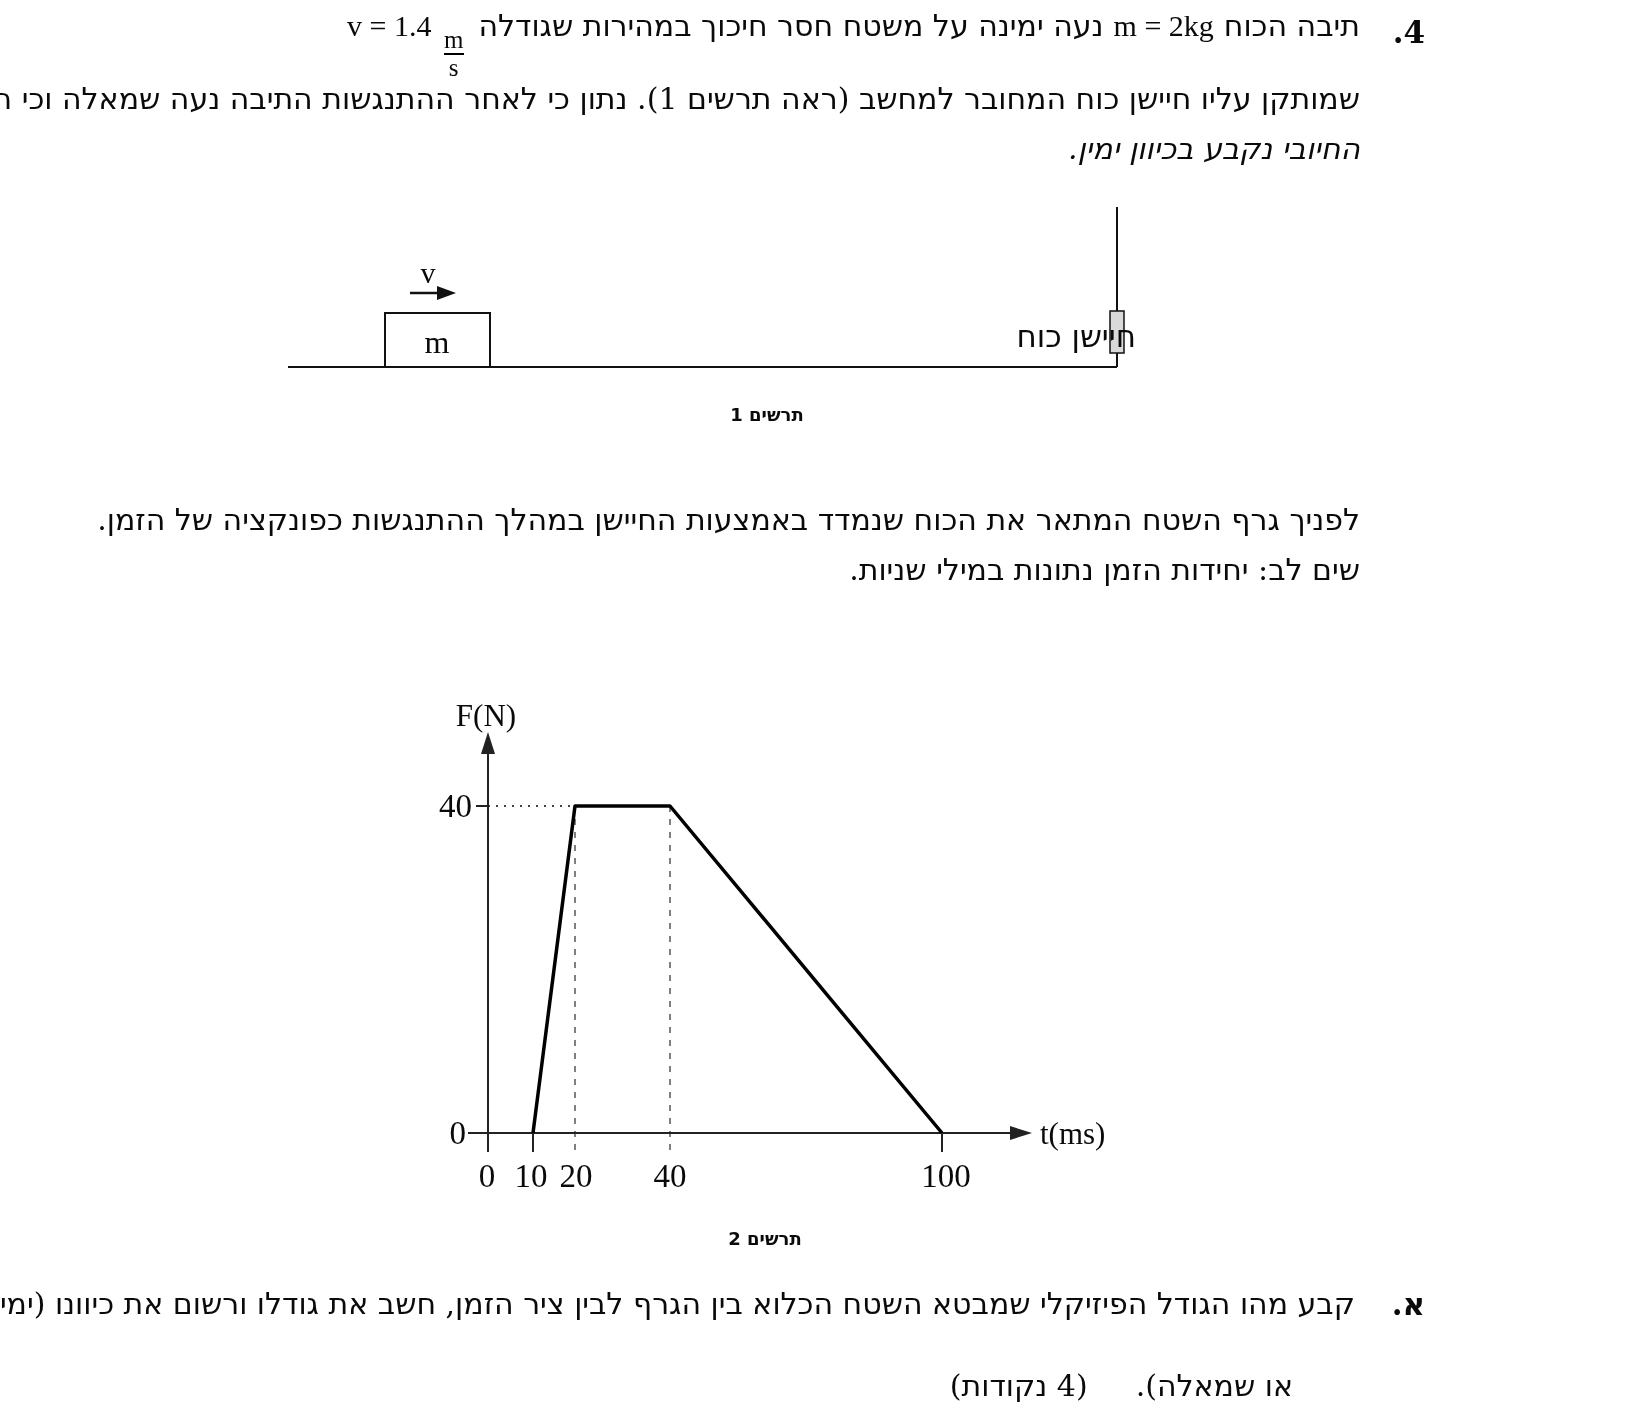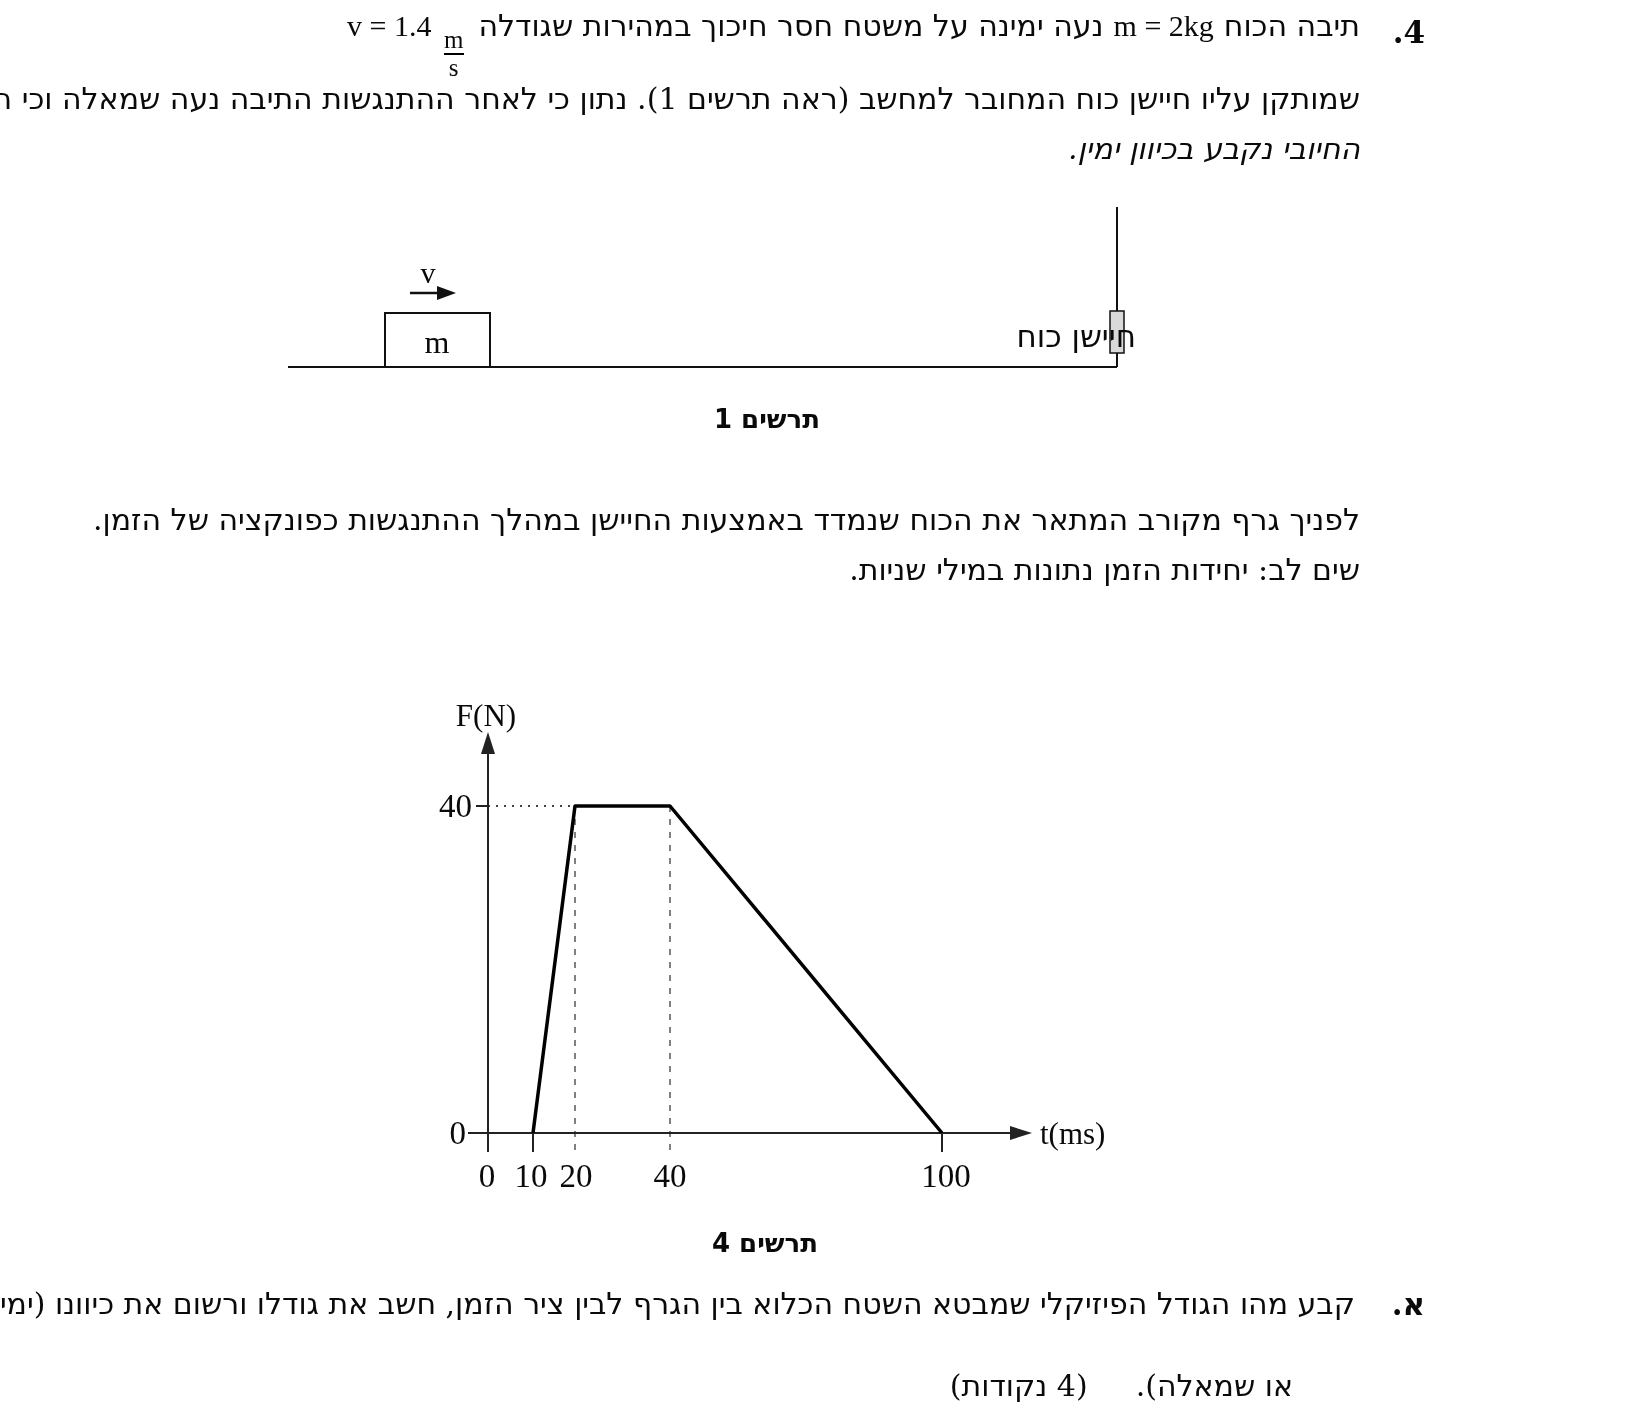--- a/index.html
+++ b/index.html
@@ -8,21 +8,21 @@
     font-family:"DejaVu Serif","DejaVu Sans",serif;color:#0a0a0a;
   }
   .heb{direction:rtl;unicode-bidi:plaintext;white-space:nowrap;font-size:30px;line-height:36px;}
   .abs{position:absolute;}
   .qnum{font-weight:bold;font-size:31px;direction:rtl;white-space:nowrap;}
   .math{direction:ltr;unicode-bidi:isolate;font-family:"Liberation Serif","DejaVu Serif",serif;font-size:30px;margin:0 10px;}
   .frac{display:inline-flex;flex-direction:column;align-items:center;vertical-align:-12px;
         font-size:25px;line-height:1.05;font-family:"Liberation Serif","DejaVu Serif",serif;}
   .frac .den{border-top:2px solid #000;padding:0 5px;}
   .frac .num{padding:0 5px;}
-  .caption{font-family:"DejaVu Sans","Liberation Sans",sans-serif;font-weight:bold;font-size:26px;
+  .caption{font-family:"DejaVu Sans","Liberation Sans",sans-serif;font-weight:bold;font-size:18px;
            text-align:center;direction:rtl;}
   svg text{fill:#0a0a0a;}
   .svgtext{font-family:"Liberation Serif","DejaVu Serif",serif;}
   .svgheb{font-family:"DejaVu Sans",sans-serif;}
 </style>
 </head>
 <body>
 
 <div class="abs qnum" style="top:14px;right:201px;">4.</div>
 
@@ -47,21 +47,21 @@
 
   <text x="158" y="88" text-anchor="middle" font-size="30" class="svgtext">v</text>
   <line x1="140" y1="98" x2="170" y2="98" stroke="#111" stroke-width="2.5"></line>
   <polygon points="186,98 167,91 167,105" fill="#111"></polygon>
 
   <rect x="840" y="116" width="14" height="42" fill="#d9d9d9" stroke="#111" stroke-width="1.5"></rect>
   <text x="866" y="152" text-anchor="start" font-size="31" class="svgheb" direction="rtl">חיישן כוח</text>
 </svg>
 <div class="abs caption" style="left:667px;top:404px;width:200px;">תרשים 1</div>
 
-<div class="abs heb" style="top:502px;right:266px;">לפניך גרף מקורב המתאר את הכוח שנמדד באמצעות החיישן במהלך ההתנגשות כפונקציה של הזמן.</div>
+<div class="abs heb" style="top:502px;right:266px;">לפניך גרף השטח המתאר את הכוח שנמדד באמצעות החיישן במהלך ההתנגשות כפונקציה של הזמן.</div>
 <div class="abs heb" style="top:552px;right:266px;">שים לב: יחידות הזמן נתונות במילי שניות.</div>
 
 <svg class="abs" style="left:380px;top:650px;" width="740" height="560" viewBox="0 0 740 560">
 
   <line x1="108" y1="156" x2="193" y2="156" stroke="#444" stroke-width="2" stroke-dasharray="2 6"></line>
   <line x1="195" y1="156" x2="195" y2="502" stroke="#808080" stroke-width="2" stroke-dasharray="6 7"></line>
   <line x1="290" y1="156" x2="290" y2="502" stroke="#808080" stroke-width="2" stroke-dasharray="6 7"></line>
 
   <line x1="108" y1="502" x2="108" y2="98" stroke="#222" stroke-width="2"></line>
   <polygon points="108,82 101,104 115,104" fill="#222"></polygon>
@@ -79,19 +79,19 @@
 
   <line x1="153" y1="483" x2="153" y2="502" stroke="#222" stroke-width="2"></line>
   <line x1="562" y1="483" x2="562" y2="502" stroke="#222" stroke-width="2"></line>
 
   <text x="107" y="537" text-anchor="middle" font-size="33" class="svgtext">0</text>
   <text x="151" y="537" text-anchor="middle" font-size="33" class="svgtext">10</text>
   <text x="196" y="537" text-anchor="middle" font-size="33" class="svgtext">20</text>
   <text x="290" y="537" text-anchor="middle" font-size="33" class="svgtext">40</text>
   <text x="566" y="537" text-anchor="middle" font-size="33" class="svgtext">100</text>
 </svg>
-<div class="abs caption" style="left:665px;top:1228px;width:200px;">תרשים 4</div>
+<div class="abs caption" style="left:665px;top:1228px;width:200px;">תרשים 2</div>
 
 <div class="abs qnum" style="top:1286px;right:201px;">א.</div>
 <div class="abs heb" style="top:1286px;right:271px;">קבע מהו הגודל הפיזיקלי שמבטא השטח הכלוא בין הגרף לבין ציר הזמן, חשב את גודלו ורשום את כיוונו (ימינה</div>
 <div class="abs heb" style="top:1368px;right:333px;">
   <span>או שמאלה).</span><span style="margin-right:48px;">(4 נקודות)</span>
 </div>
 
 </body></html>

